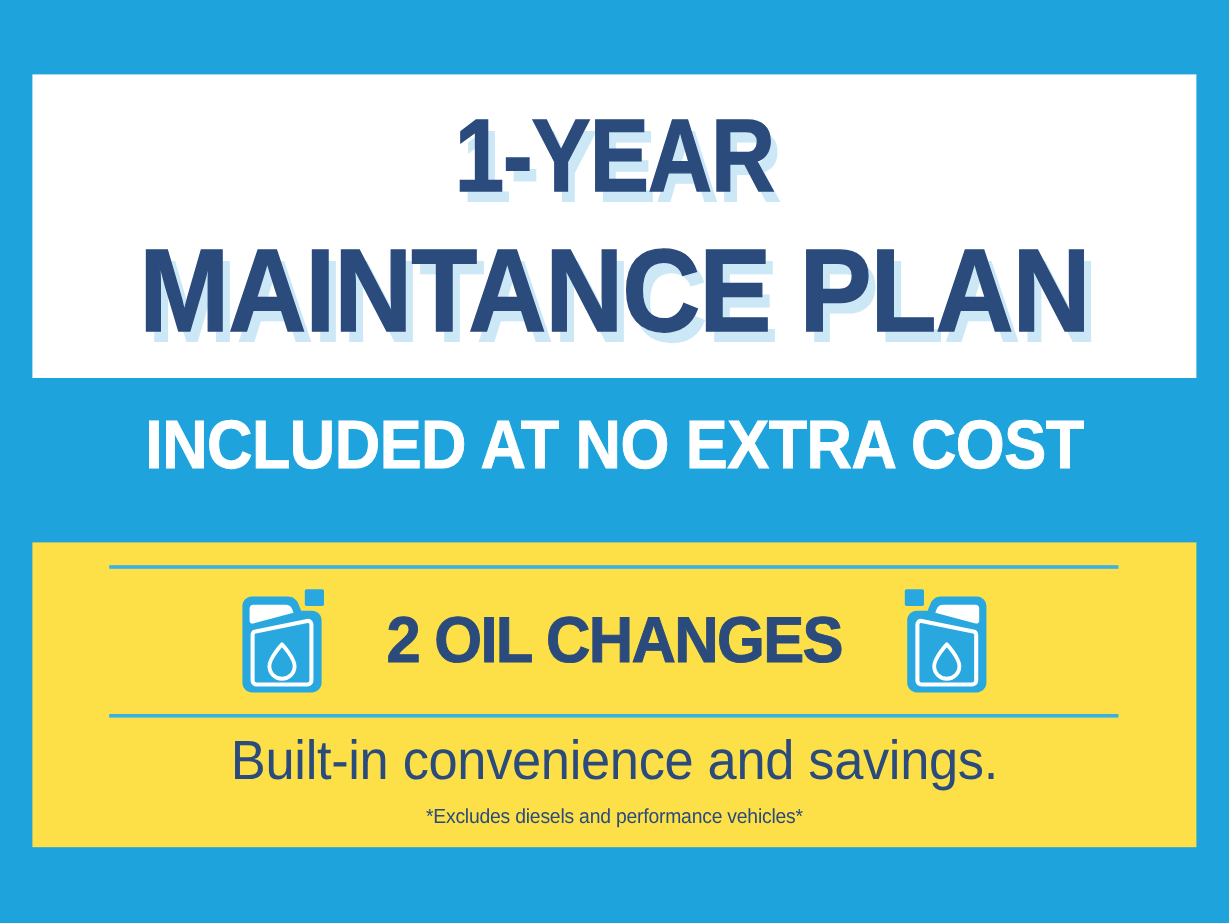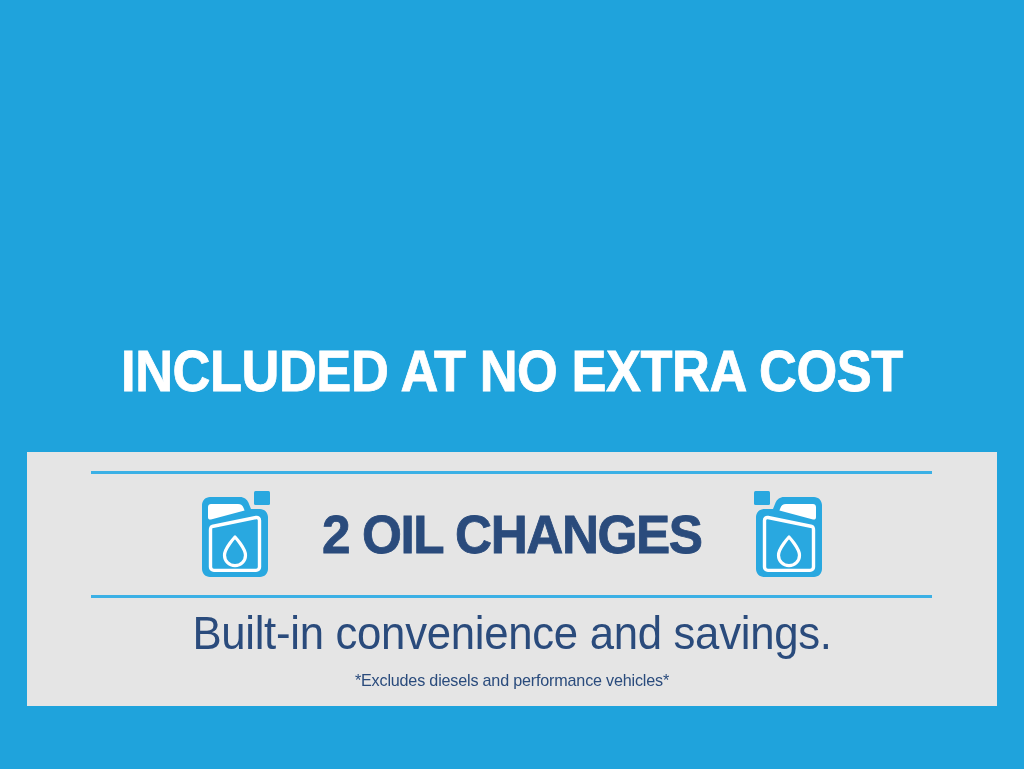--- a/index.html
+++ b/index.html
@@ -78,21 +78,21 @@
     -webkit-text-stroke: 0.8px #FFFFFF;
   }
 
   
   #detail-card {
     position: absolute;
     left: 27px;
     top: 452px;
     width: 970px;
     height: 254px;
-    background: #e5e5e5;
+    background: #fde047;
     overflow: hidden;
   }
 
   .rule {
     position: absolute;
     left: 64px;
     width: 841px;
     height: 3px;
     background: #3BB0E5;
   }
@@ -163,20 +163,24 @@
     letter-spacing: -0.2px;
     white-space: nowrap;
     transform: scaleX(0.95);
   }
 </style>
 </head>
 <body>
 
 <div id="poster">
 
+  <div id="headline-card">
+    <div class="headline-line" id="headline-line-1">1-YEAR</div>
+    <div class="headline-line" id="headline-line-2">MAINTANCE PLAN</div>
+  </div>
 
   <div id="subtitle">INCLUDED AT NO EXTRA COST</div>
 
   <div id="detail-card">
 
     <div class="rule" id="rule-top"></div>
 
     <div id="feature-row">
 
       <svg class="oil-icon" viewBox="0 0 74 90">

